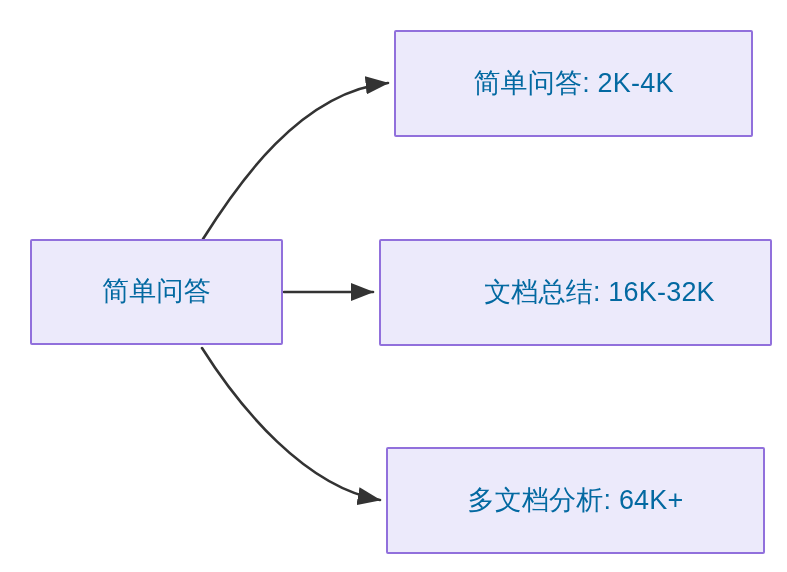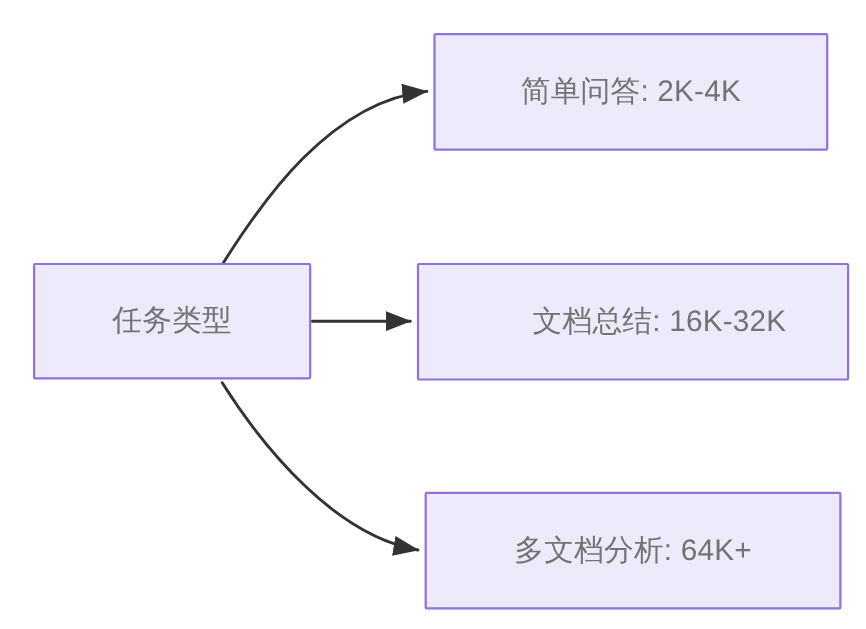--- a/index.html
+++ b/index.html
@@ -33,21 +33,21 @@
     box-sizing: border-box;
     background: #ECEAFB;
     border: 2px solid #9170DC;
     border-radius: 2px;
     display: flex;
     align-items: center;
     justify-content: center;
     z-index: 2;
   }
   .node-label {
-    color: #737373;
+    color: #0369a1;
     font-size: 27px;
     line-height: 1.1;
     letter-spacing: 0.2px;
     white-space: nowrap;
     text-align: center;
   }
   
   #node-root {
     left: 30px;
     top: 239px;
@@ -88,21 +88,21 @@
     </defs>
 
     <path d="M 203 239 C 237 185, 300 92, 388 83" fill="none" stroke="#333333" stroke-width="2.6" stroke-linecap="round" marker-end="url(#arrowhead)"></path>
 
     <path d="M 284 292 L 373 292" fill="none" stroke="#333333" stroke-width="2.6" stroke-linecap="round" marker-end="url(#arrowhead)"></path>
 
     <path d="M 202 348 C 240 408, 305 487, 380 500" fill="none" stroke="#333333" stroke-width="2.6" stroke-linecap="round" marker-end="url(#arrowhead)"></path>
   </svg>
 
   <div class="node" id="node-root">
-    <span class="node-label">任务类型</span>
+    <span class="node-label">简单问答</span>
   </div>
 
   <div class="node" id="node-simple-qa">
     <span class="node-label">简单问答: 2K-4K</span>
   </div>
 
   <div class="node" id="node-doc-summary">
     <span class="node-label">文档总结: 16K-32K</span>
   </div>
 

